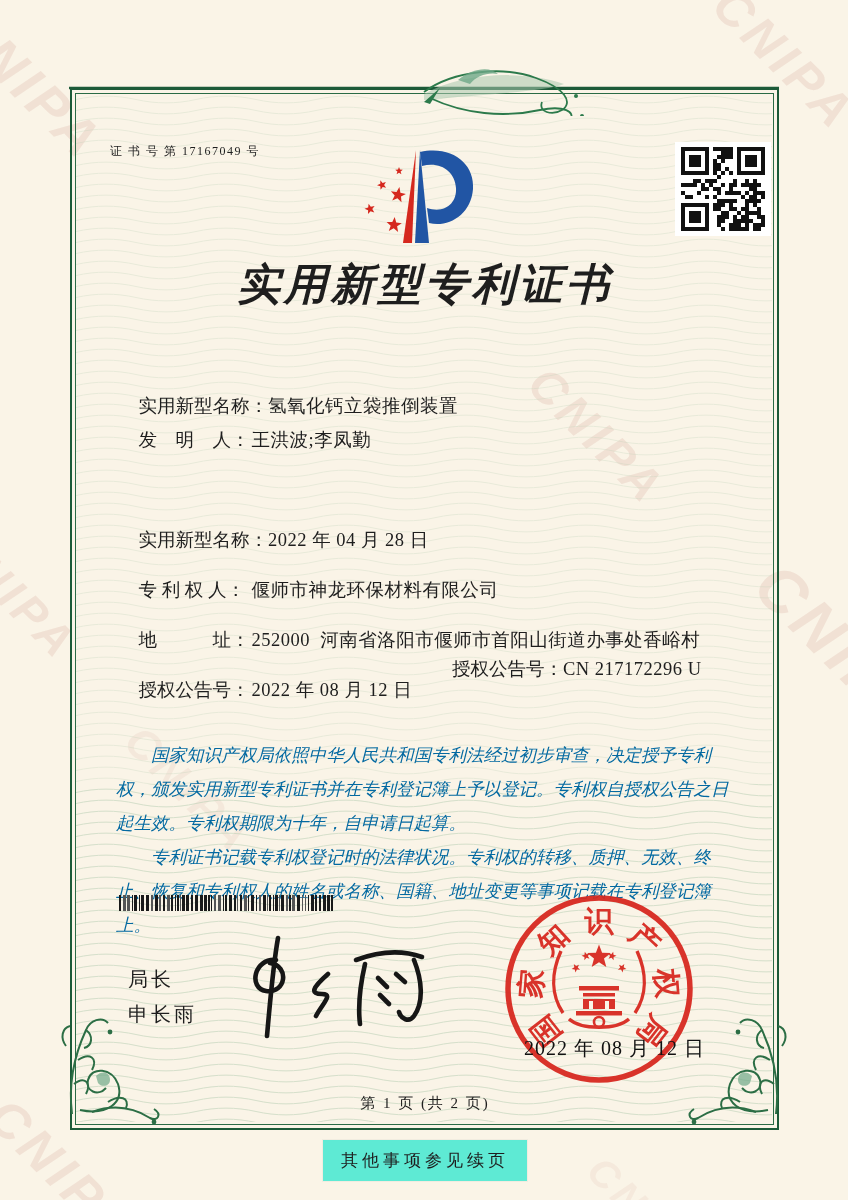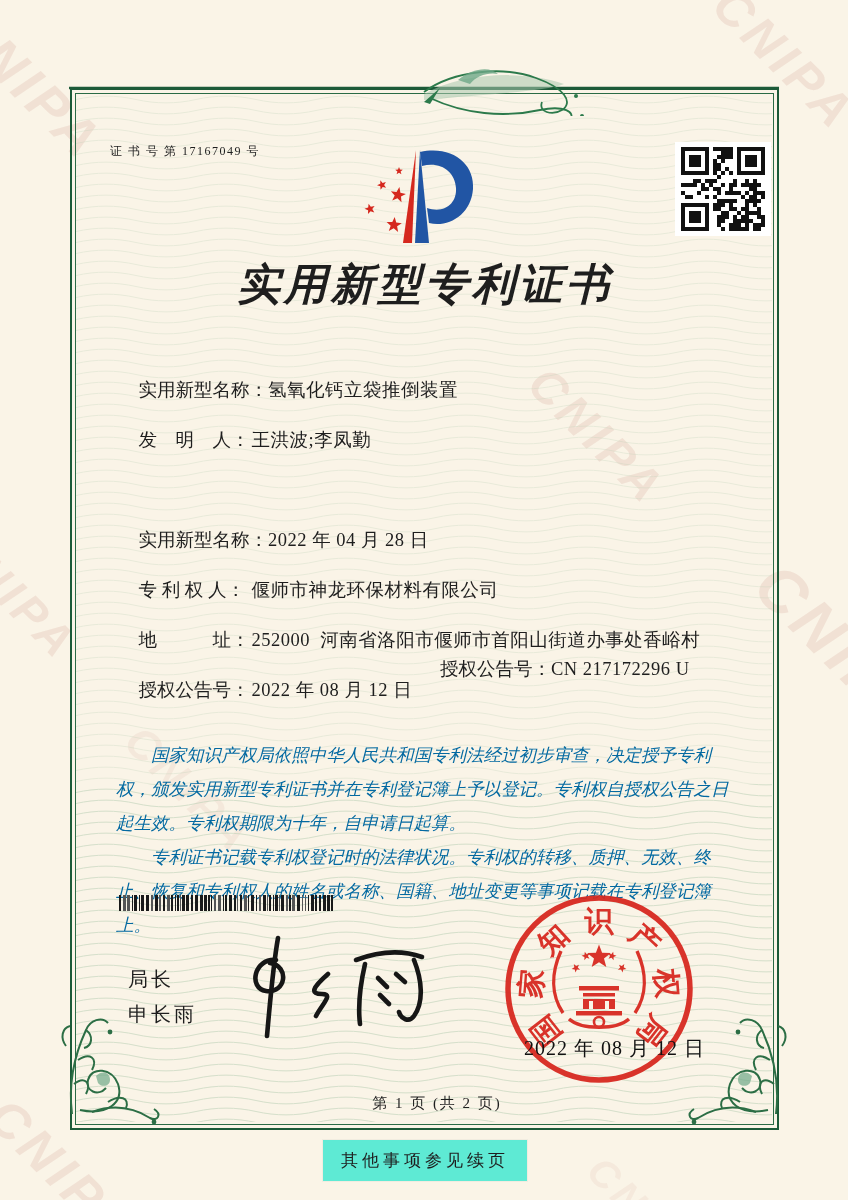--- a/index.html
+++ b/index.html
@@ -20,32 +20,32 @@
   .certno{position:absolute;left:110px;top:143px;font-size:12px;letter-spacing:1.5px;z-index:3;}
   .logo{position:absolute;left:356px;top:144px;width:126px;height:106px;z-index:3;}
   .qrbox{position:absolute;left:675px;top:142px;width:96px;height:94px;background:#ffffff;z-index:3;
          display:flex;align-items:center;justify-content:center;}
   .title{position:absolute;left:70px;top:256px;width:710px;text-align:center;font-size:43px;font-weight:bold;
          letter-spacing:4px;z-index:3;font-style:italic;}
   
   .row{position:absolute;left:120px;font-size:18.5px;z-index:3;white-space:pre;}
   .row .lbl{display:inline-block;min-width:113px;white-space:pre;}
   .row .val{letter-spacing:.5px;}
-  .grant-no{position:absolute;left:320px;top:0;white-space:pre;}
+  .grant-no{position:absolute;left:332px;top:0;white-space:pre;}
   
   .bodytext{position:absolute;left:116px;top:738px;width:628px;z-index:3;font-size:17.5px;line-height:34px;
             font-style:italic;color:#0369a1;}
   .bodytext p{margin:0;text-indent:2em;}
   
   .barcode{position:absolute;left:119px;top:895px;width:217px;height:16px;z-index:3;}
   .officer{position:absolute;left:128px;font-size:20px;letter-spacing:3px;z-index:3;}
   .sig{position:absolute;left:238px;top:930px;width:215px;height:114px;z-index:4;}
   .seal{position:absolute;left:499px;top:889px;width:200px;height:200px;z-index:3;opacity:.94;}
   .sealdate{position:absolute;left:524px;top:1035px;font-size:20px;letter-spacing:1px;color:#111;z-index:4;white-space:pre;}
-  .pageno{position:absolute;left:70px;top:1094px;width:710px;text-align:center;font-size:15px;letter-spacing:2px;z-index:3;margin-left:12px;}
+  .pageno{position:absolute;left:70px;top:1094px;width:710px;text-align:center;font-size:15px;letter-spacing:2px;z-index:3;}
   .note{position:absolute;left:425px;top:1140px;transform:translateX(-50%);background:#5eead4;
         padding:9px 18px;font-size:17px;letter-spacing:4px;z-index:3;box-shadow:0 0 0 1px #f1ece0;}
 </style>
 </head>
 <body>
 
 <div class="page">
 
   <div class="wm" style="left:-18px;top:-6px;font-size:54px">CNIPA</div>
   <div class="wm" style="left:742px;top:-24px;font-size:50px">CNIPA</div>
@@ -271,21 +271,21 @@
         <rect x="60" y="4" width="20" height="20" fill="#fff"></rect>
         <rect x="64" y="8" width="12" height="12" fill="#111"></rect>
         <rect x="0" y="56" width="28" height="28" fill="#111"></rect>
         <rect x="4" y="60" width="20" height="20" fill="#fff"></rect>
         <rect x="8" y="64" width="12" height="12" fill="#111"></rect>
       </svg>
   </div>
 
   <div class="title">实用新型专利证书</div>
 
-  <div class="row" style="top:356px">
+  <div class="row" style="top:372px">
     <span class="lbl">实用新型名称：</span><span class="val">氢氧化钙立袋推倒装置</span>
   </div>
   <div class="row" style="top:406px">
     <span class="lbl">发　明　人：</span><span class="val">王洪波;李凤勤</span>
   </div>
   <div class="row" style="top:506px">
     <span class="lbl">实用新型名称：</span><span class="val">2022 年 04 月 28 日</span>
   </div>
   <div class="row" style="top:556px">
     <span class="lbl">专 利 权 人：</span><span class="val">偃师市神龙环保材料有限公司</span>

